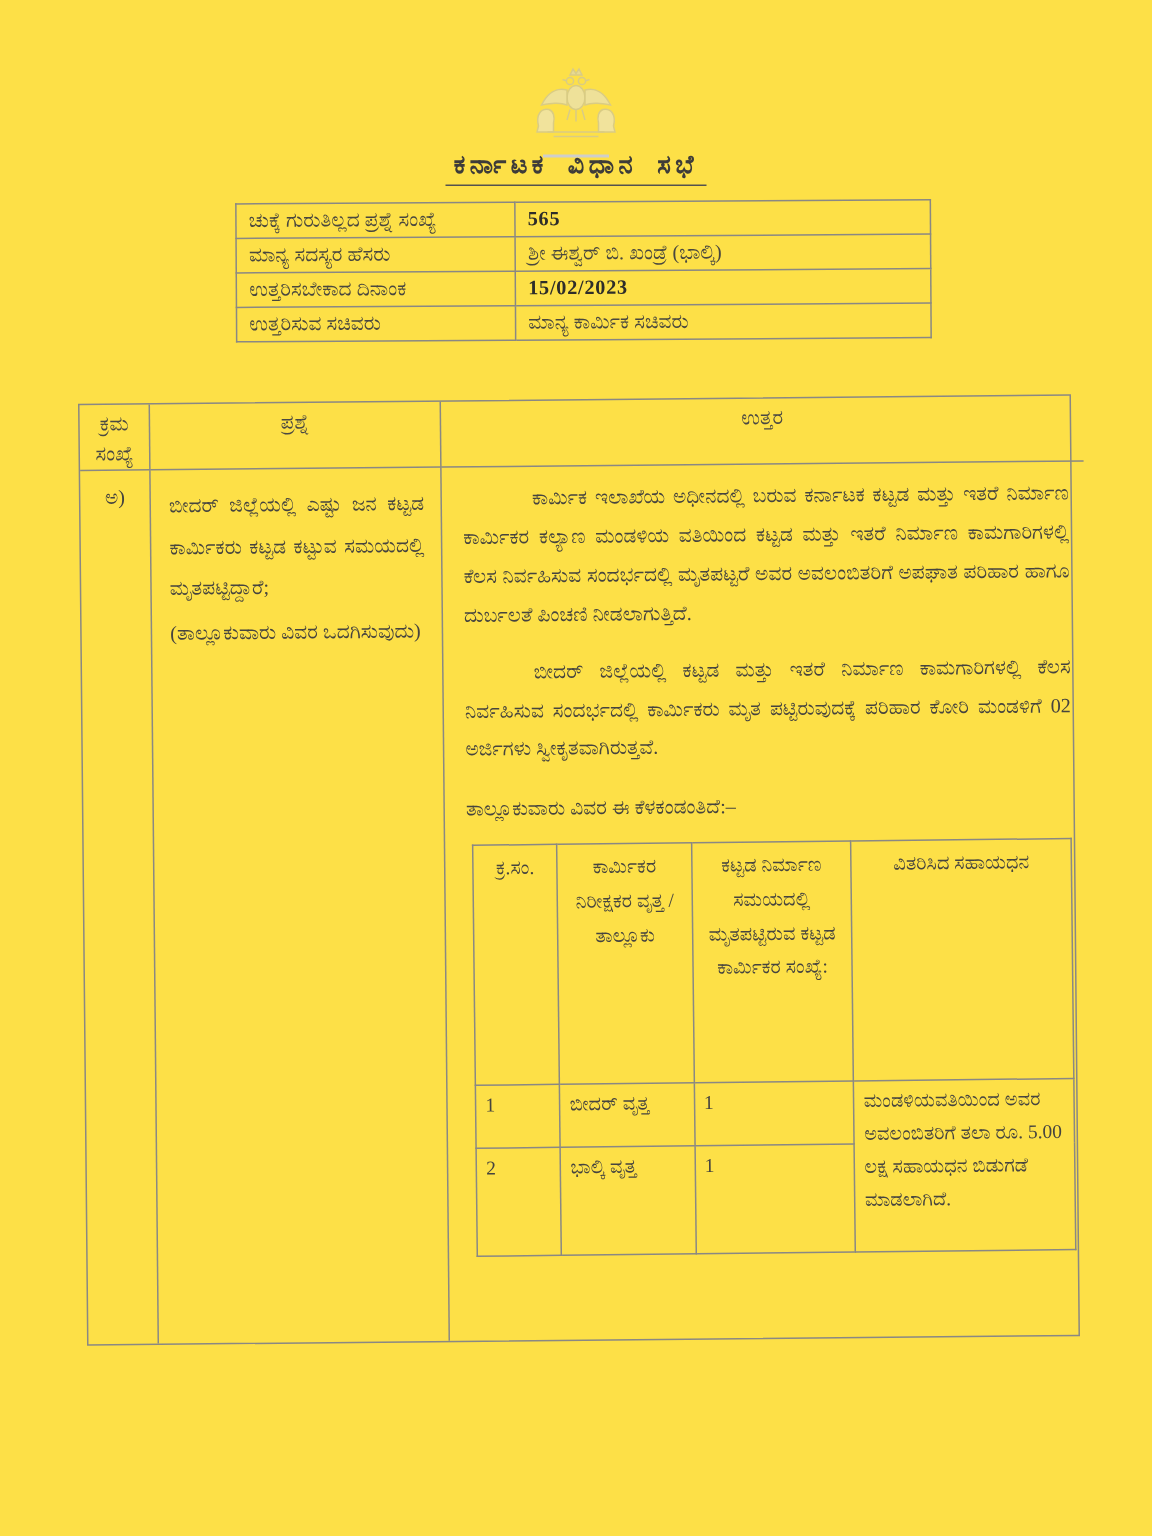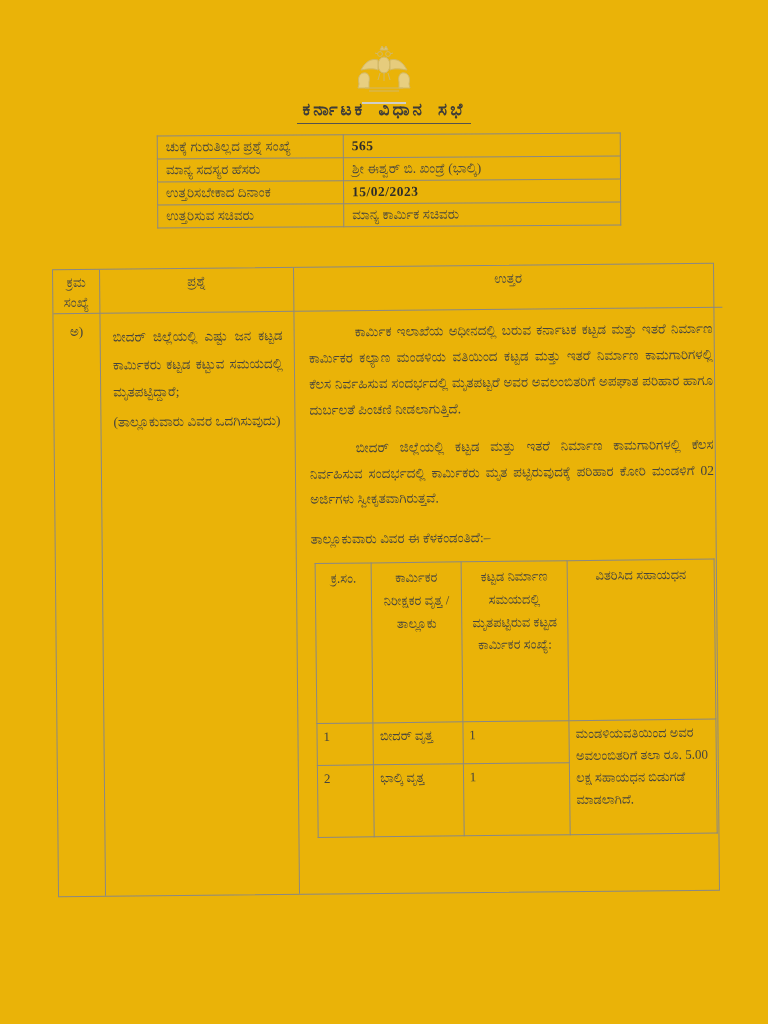--- a/index.html
+++ b/index.html
@@ -5,21 +5,21 @@
   * { margin:0; padding:0; box-sizing:border-box; }
   html,body { background:#ffffff; }
   body {
     font-family:"Liberation Serif","DejaVu Serif",serif;
     color:#45433f;
   }
   .page {
     position:relative;
     width:768px; height:1024px;
     margin:0 auto;
-    background:#eab308;
+    background:#fde047;
     overflow:hidden;
   }
 
   
   .emblem-wrap {
     position:absolute; top:44px; left:0; width:768px;
     text-align:center;
   }
   .emblem-wrap svg { opacity:.55; }
   .motto-line {

